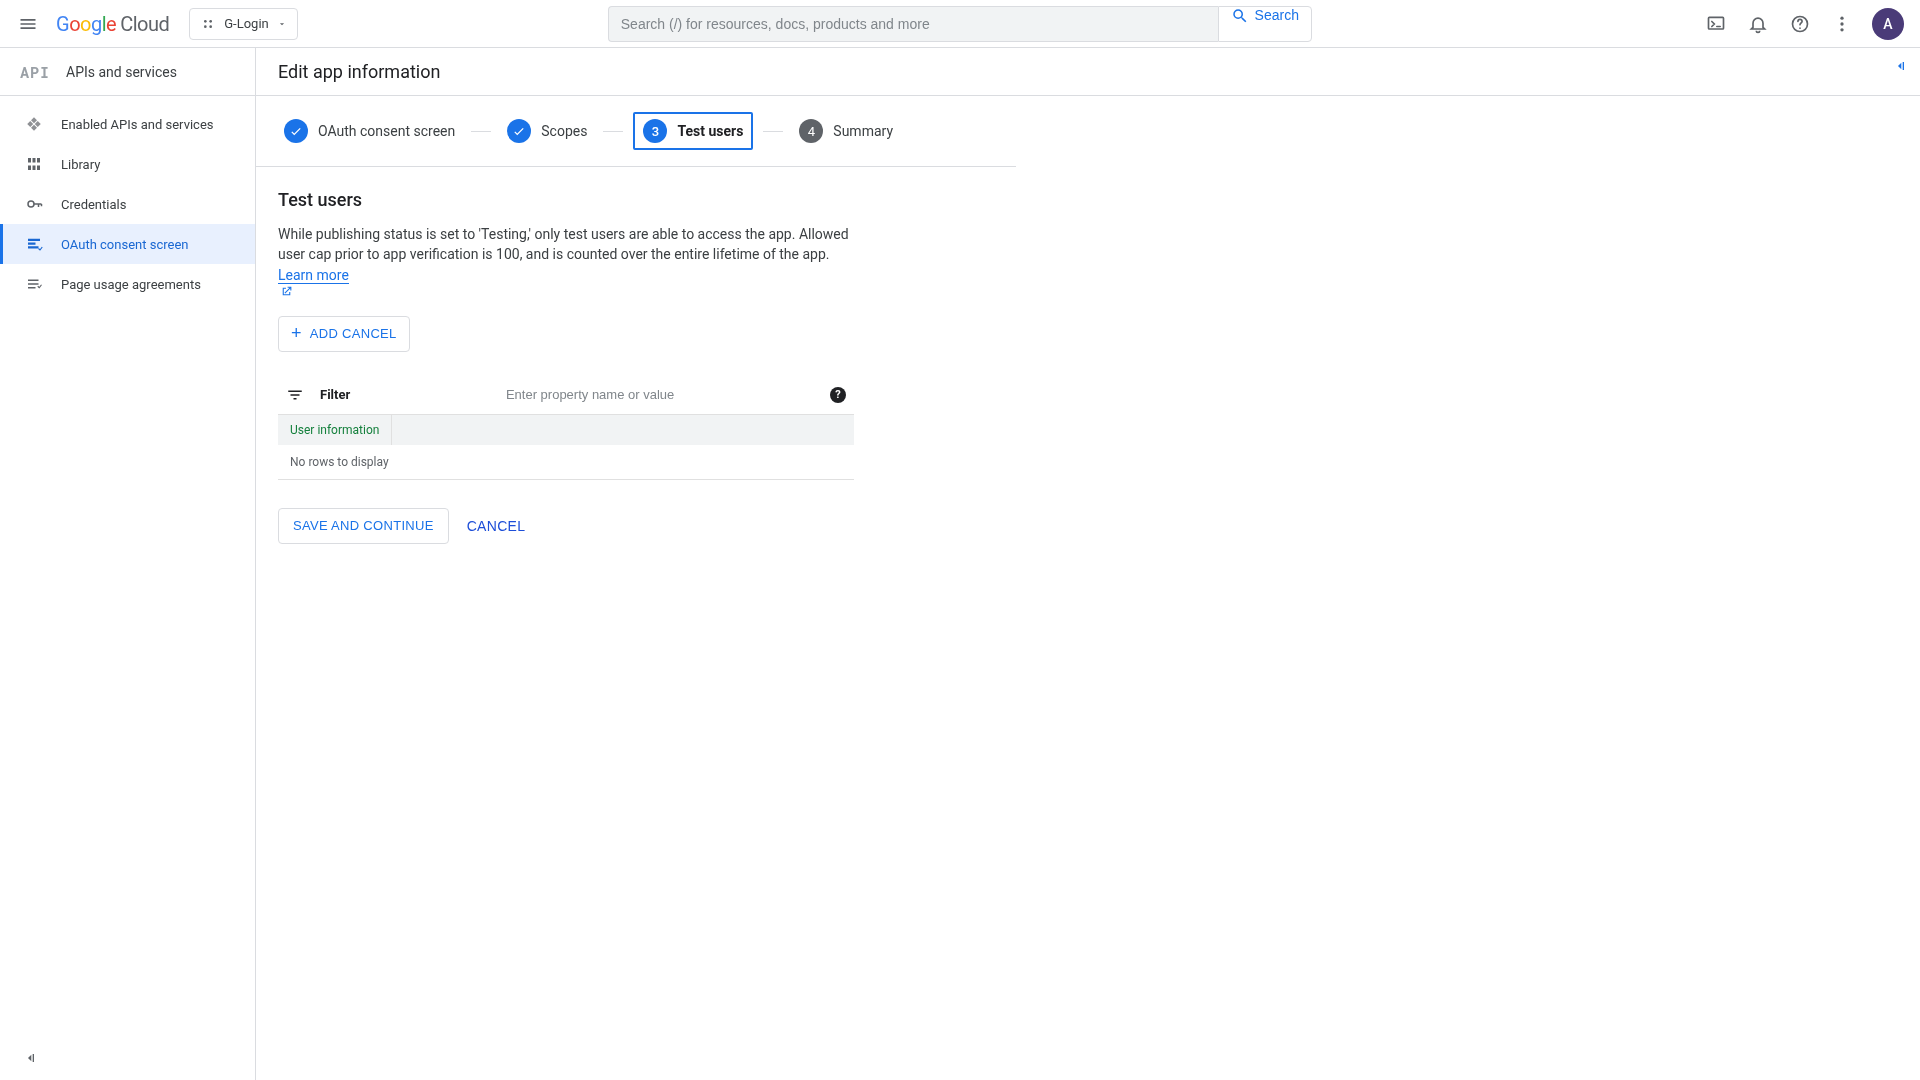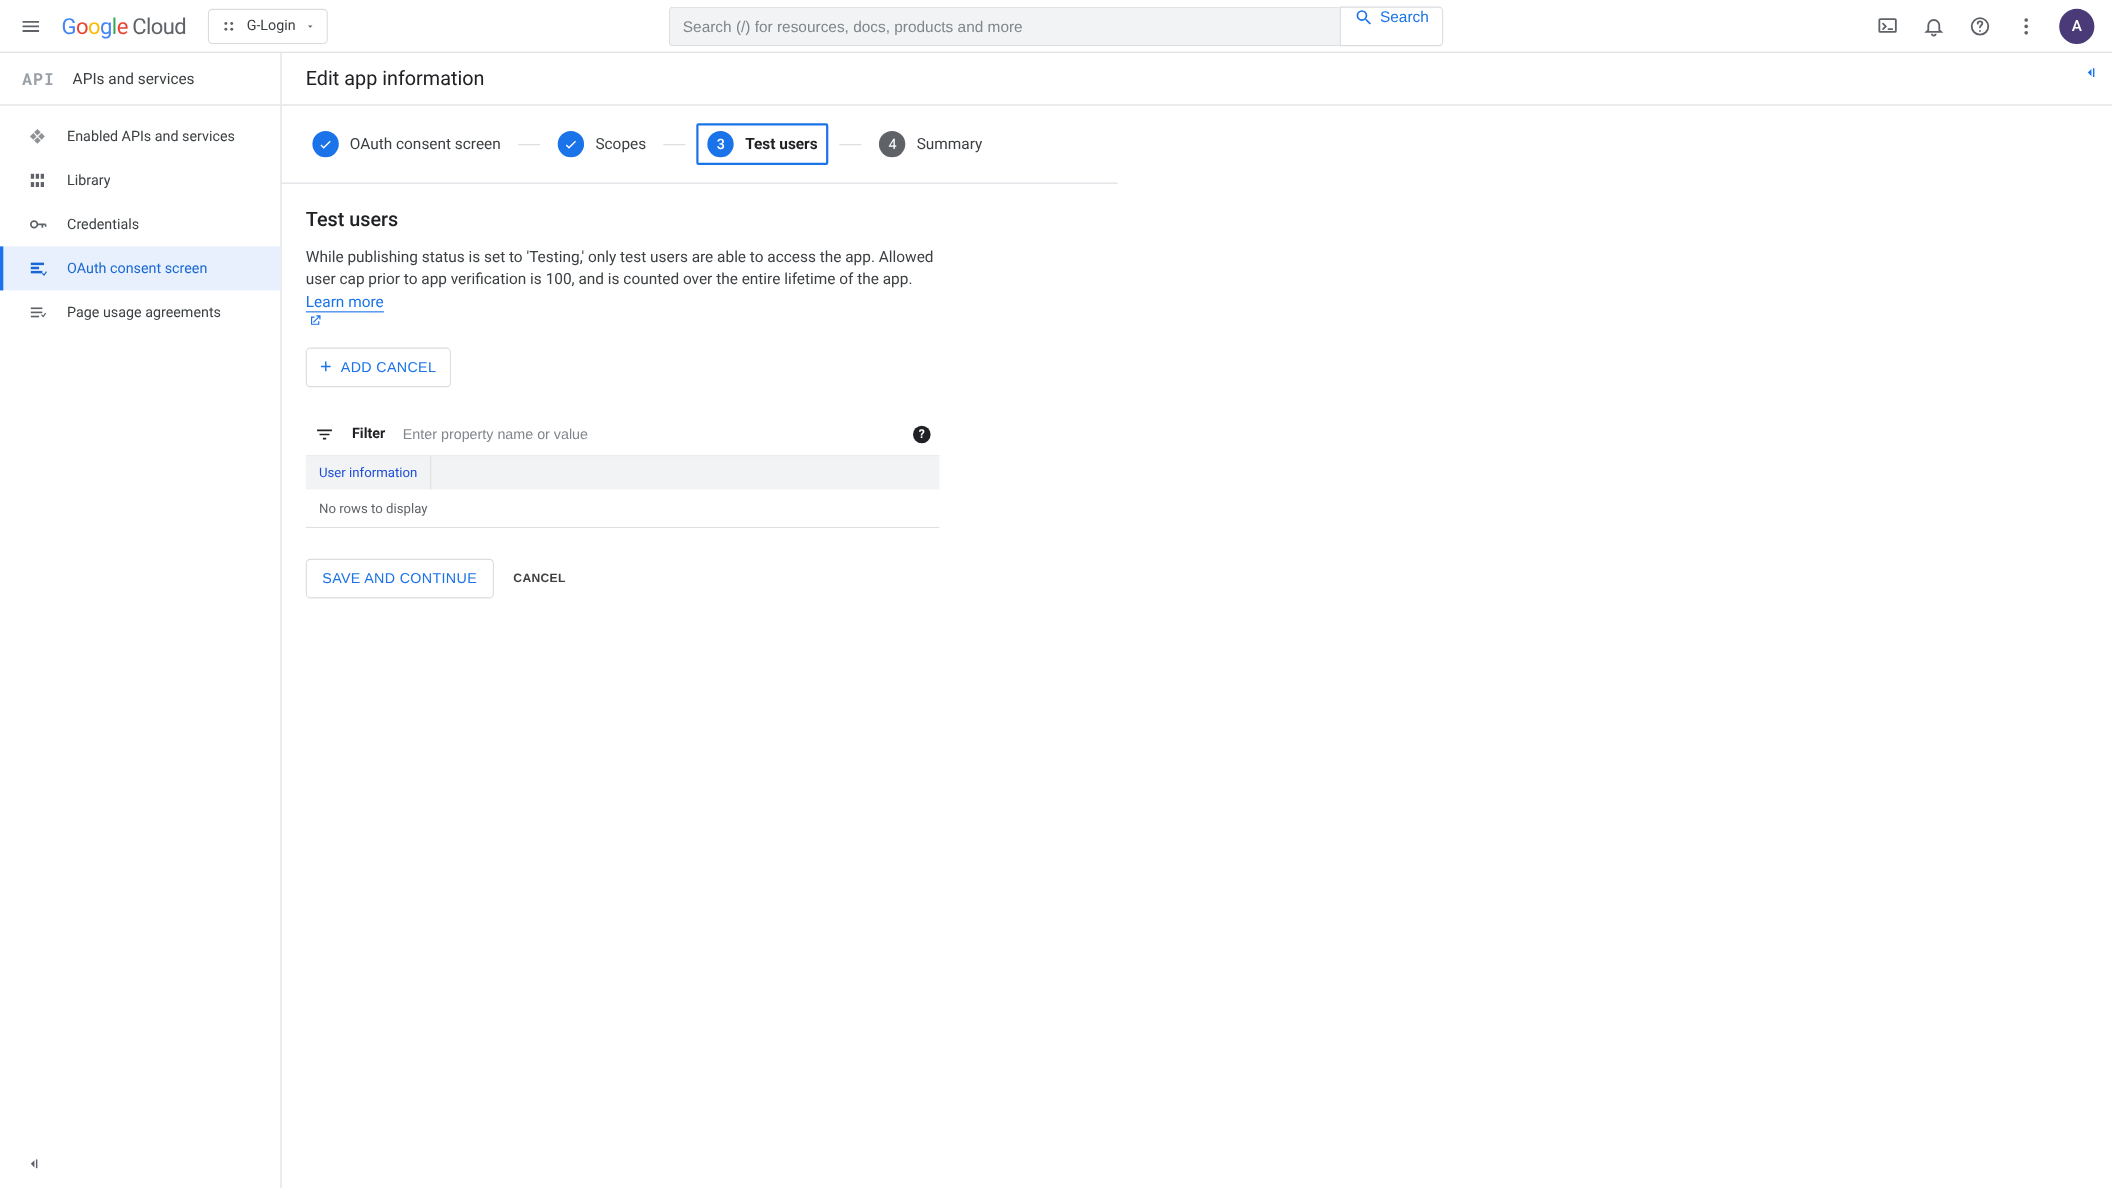--- a/index.html
+++ b/index.html
@@ -59,32 +59,32 @@
   h2.section-title { font-size:18px; font-weight:500; color:#202124; margin-bottom:14px; }
   .desc { font-size:14px; color:#3c4043; line-height:1.45; margin-bottom:18px; }
   .desc a { color:#1a73e8; text-decoration:none; border-bottom:1px solid #1a73e8; }
   .ext-icon { width:13px; height:13px; vertical-align:-2px; margin-left:2px; fill:#1a73e8; }
 
   .add-btn { border:1px solid #dadce0; background:#fff; color:#1a73e8; font-weight:500; font-size:13px; letter-spacing:0.3px; height:36px; padding:0 12px; border-radius:4px; display:inline-flex; align-items:center; gap:8px; cursor:pointer; }
   .add-btn .plus { font-size:18px; font-weight:400; }
 
   .filter-row { margin-top:28px; display:flex; align-items:center; gap:16px; padding:6px 8px; }
   .filter-label { font-weight:700; font-size:13px; color:#202124; }
-  .filter-input { border:none; outline:none; font-size:13px; color:#ef4444; flex:1; background:transparent; }
+  .filter-input { border:none; outline:none; font-size:13px; color:#ef4444; flex:1; background:transparent;text-align:center; }
   .filter-input::placeholder { color:#80868b; }
   .help-dot { width:16px; height:16px; border-radius:50%; background:#202124; color:#fff; font-size:11px; font-weight:700; display:flex; align-items:center; justify-content:center; cursor:pointer; margin-left:auto; }
 
   .table { margin-top:4px; border:1px solid #e0e0e0; border-left:none; border-right:none; }
   .thead { background:#f1f3f4; }
-  .th { font-size:12px; color:#1d4ed8; padding:8px 12px; border-right:1px solid #e0e0e0; display:inline-block; }
+  .th { font-size:12px; color:#15803d; padding:8px 12px; border-right:1px solid #e0e0e0; display:inline-block; }
   .empty-row { font-size:12px; color:#5f6368; padding:10px 12px; }
 
   .actions { margin-top:28px; display:flex; gap:18px; align-items:center; }
   .primary-btn { border:1px solid #dadce0; background:#fff; color:#1a73e8; font-weight:500; font-size:13px; letter-spacing:0.3px; height:36px; padding:0 14px; border-radius:4px; cursor:pointer; }
-  .text-btn { background:none; border:none; color:#404040; font-weight:700; font-size:11px; letter-spacing:0.3px; cursor:pointer; }
+  .text-btn { background:none; border:none; color:#1d4ed8; font-weight:400; font-size:14px; letter-spacing:0.3px; cursor:pointer; }
 
   .right-collapse { position:absolute; top:6px; right:8px; color:#1a73e8; cursor:pointer; }
 
   svg { display:block; }
 </style>
 </head>
 <body>
 
 <div class="topbar">
   <div class="hamburger icon-btn">

